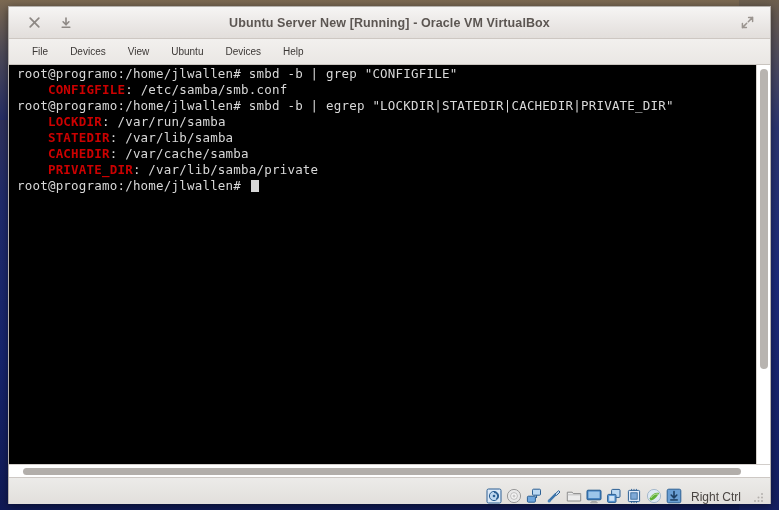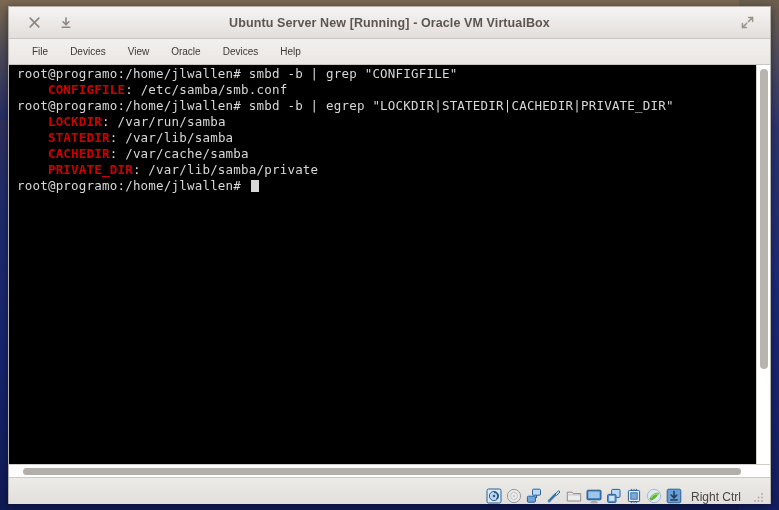--- a/index.html
+++ b/index.html
@@ -241,21 +241,21 @@
           <path d="M7.6 1.4 L11.6 1.4 L11.6 5.4 M11.6 1.4 L7.3 5.7" stroke="#9a948f" stroke-width="1.5" stroke-linecap="round" stroke-linejoin="round" fill="none"></path>
           <path d="M5.4 11.6 L1.4 11.6 L1.4 7.6 M1.4 11.6 L5.7 7.3" stroke="#9a948f" stroke-width="1.5" stroke-linecap="round" stroke-linejoin="round" fill="none"></path>
         </svg>
       </div>
     </div>
 
     <div id="menu-bar">
       <div class="menu-item">File</div>
       <div class="menu-item">Devices</div>
       <div class="menu-item">View</div>
-      <div class="menu-item">Oracle</div>
+      <div class="menu-item">Ubuntu</div>
       <div class="menu-item">Devices</div>
       <div class="menu-item">Help</div>
     </div>
 
     <div id="screen-area">
       <div id="terminal"><div class="term-line"><span>root@programo:/home/jlwallen#</span><span> smbd -b | grep "CONFIGFILE"</span></div><div class="term-line"><span>    </span><span class="red">CONFIGFILE</span><span>: </span><span>/etc/samba/smb.conf</span></div><div class="term-line"><span>root@programo:/home/jlwallen#</span><span> smbd -b | egrep "LOCKDIR|STATEDIR|CACHEDIR|PRIVATE_DIR"</span></div><div class="term-line"><span>    </span><span class="red">LOCKDIR</span><span>: </span><span>/var/run/samba</span></div><div class="term-line"><span>    </span><span class="red">STATEDIR</span><span>: </span><span>/var/lib/samba</span></div><div class="term-line"><span>    </span><span class="red">CACHEDIR</span><span>: </span><span>/var/cache/samba</span></div><div class="term-line"><span>    </span><span class="red">PRIVATE_DIR</span><span>: </span><span>/var/lib/samba/private</span></div><div class="term-line"><span>root@programo:/home/jlwallen#</span><span> </span><span class="cursor"></span></div></div>
       <div id="v-scroll">
         <div class="thumb"></div>
       </div>
     </div>

